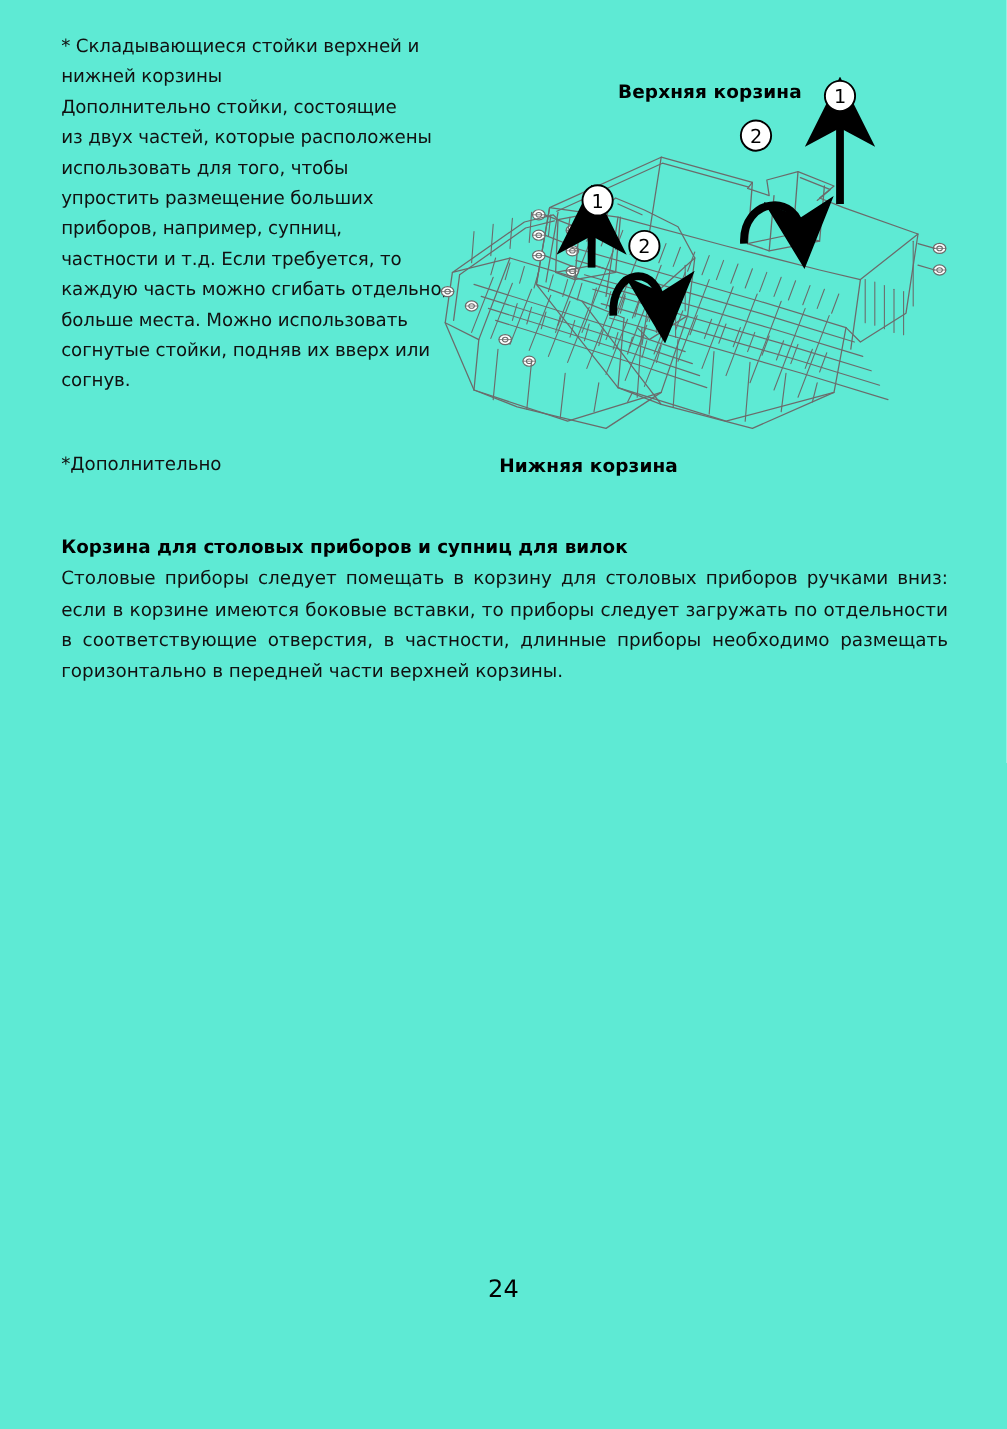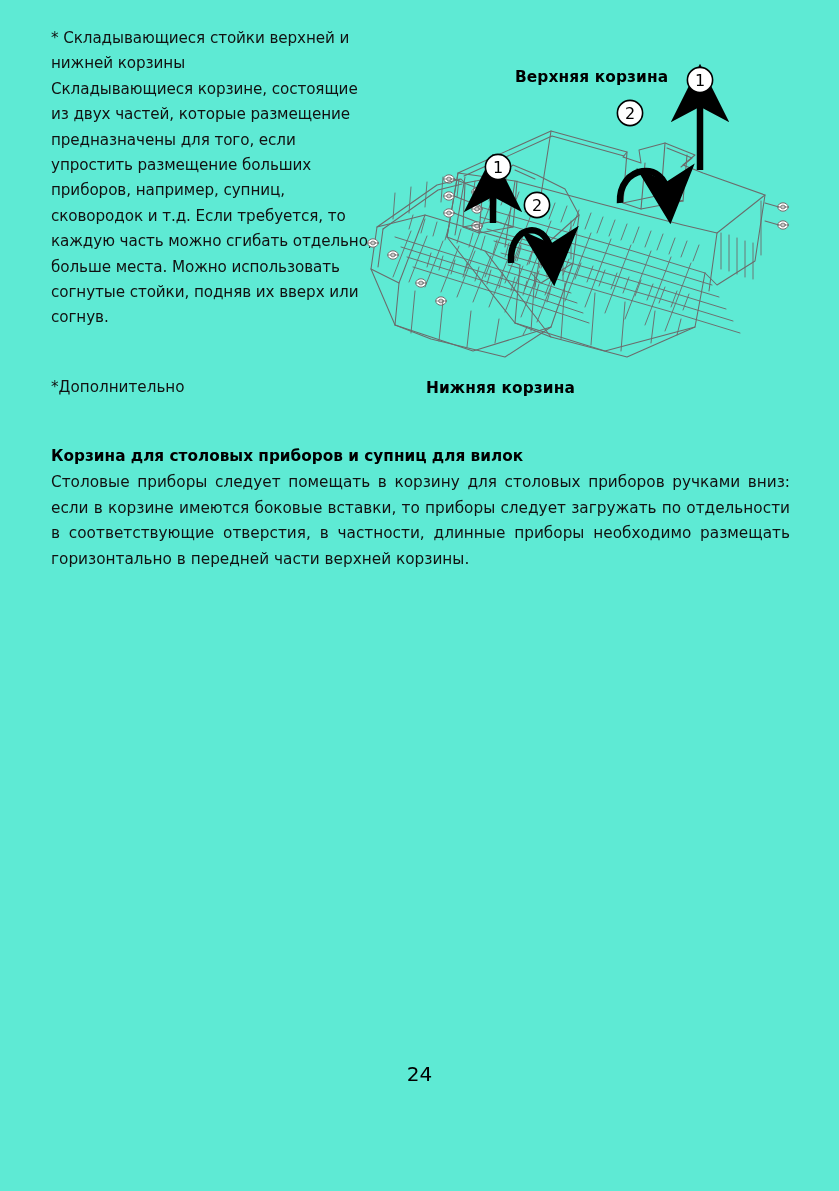--- a/index.html
+++ b/index.html
@@ -47,21 +47,21 @@
   
   .caption {
     position: absolute;
     font-size: 15.4px;
     font-weight: bold;
     color: #000000;
     letter-spacing: 0.1px;
     white-space: nowrap;
   }
   .caption.upper { left: 515px; top: 68px; }
-  .caption.lower { left: 426px; top: 379px; }
+  .caption.lower { left: 416px; top: 379px; }
 
   
   .diagram-area {
     position: absolute;
     left: 365px;
     top: 55px;
     width: 460px;
     height: 330px;
   }
   .diagram-area svg { display: block; }
@@ -101,26 +101,26 @@
   }
 </style>
 </head>
 <body>
 
 <div class="page">
 
   <div class="intro-block">
     <div class="intro-line">* Складывающиеся стойки верхней и</div>
     <div class="intro-line">нижней корзины</div>
-    <div class="intro-line">Складывающиеся корзине, состоящие</div>
-    <div class="intro-line">из двух частей, которые размещение</div>
-    <div class="intro-line">предназначены для того, если</div>
+    <div class="intro-line">Дополнительно стойки, состоящие</div>
+    <div class="intro-line">из двух частей, которые расположены</div>
+    <div class="intro-line">использовать для того, чтобы</div>
     <div class="intro-line">упростить размещение больших</div>
     <div class="intro-line">приборов, например, супниц,</div>
-    <div class="intro-line">сковородок и т.д. Если требуется, то</div>
+    <div class="intro-line">частности и т.д. Если требуется, то</div>
     <div class="intro-line">каждую часть можно сгибать отдельно,</div>
     <div class="intro-line">больше места. Можно использовать</div>
     <div class="intro-line">согнутые стойки, подняв их вверх или</div>
     <div class="intro-line">согнув.</div>
   </div>
 
   <div class="optional-note">*Дополнительно</div>
 
   <div class="caption upper">Верхняя корзина</div>
   <div class="caption lower">Нижняя корзина</div>

